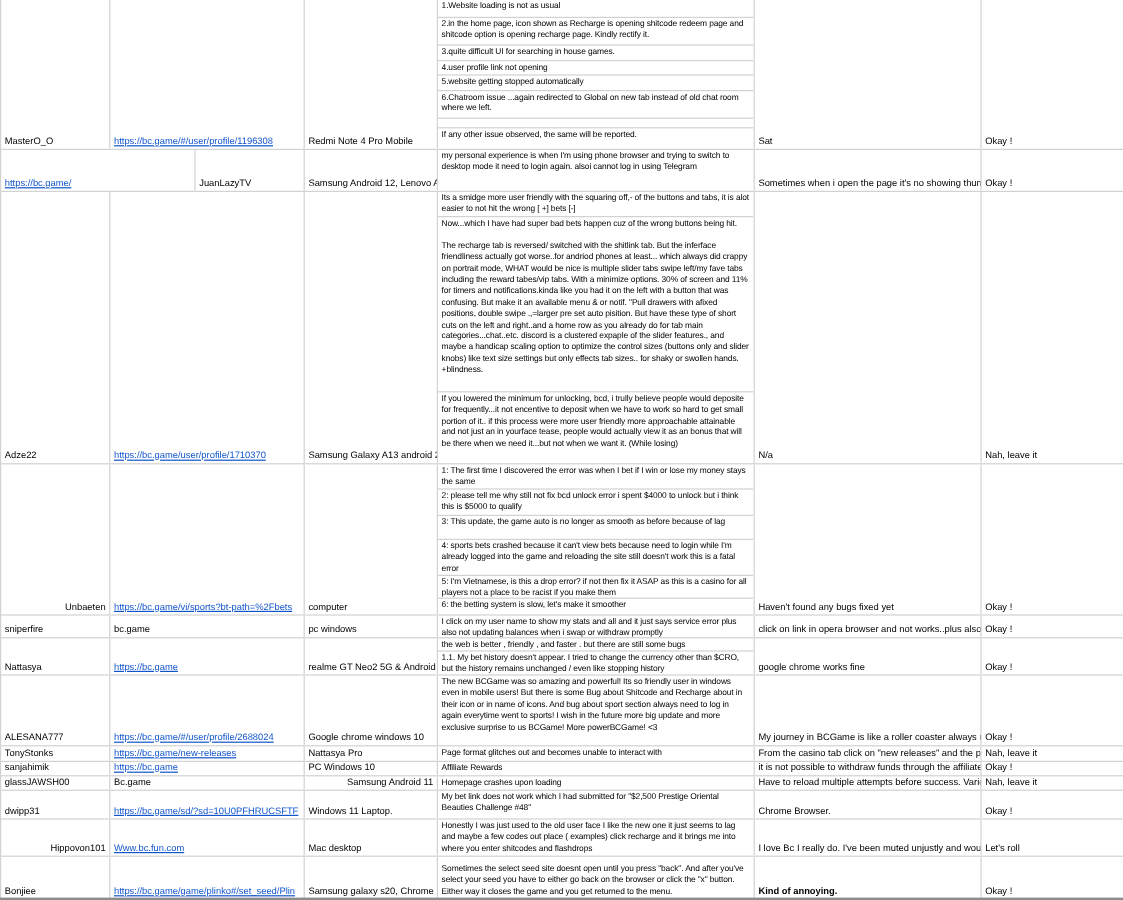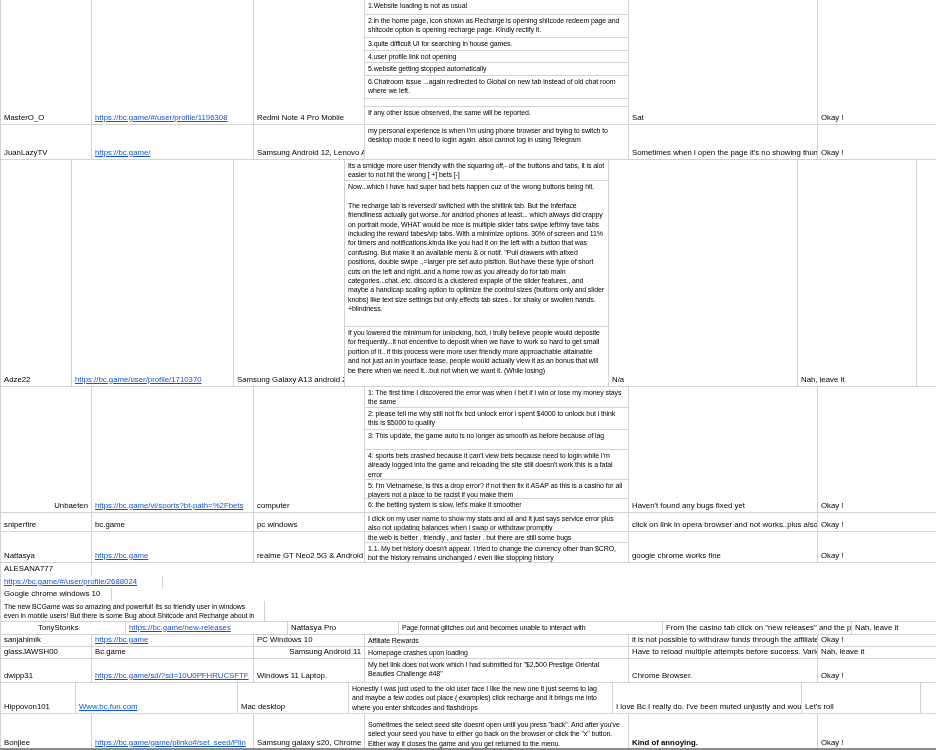--- a/index.html
+++ b/index.html
@@ -59,41 +59,41 @@
         <div class="sub" style="height: 18px;">If any other issue observed, the same will be reported.</div>
       </div>
       <div class="cell" style="width: 189px;">
         <span>Sat</span>
       </div>
       <div class="cell" style="width: 119px;">
         <span>Okay !</span>
       </div>
     </div>
     <div class="row" style="height: 35px;">
+      <div class="cell" style="width: 162px;">
+        <span class="link">https://bc.game/</span>
+      </div>
       <div class="cell" style="width: 91px;">
         <span>JuanLazyTV</span>
       </div>
-      <div class="cell" style="width: 162px;">
-        <span class="link">https://bc.game/</span>
-      </div>
       <div class="cell" style="width: 111px;">
         <span>Samsung Android 12, Lenovo A</span>
       </div>
       <div class="cell feedback" style="width: 264px;">
         <div class="sub" style="height: 35px;">my personal experience is when I'm using phone browser and trying to switch to desktop mode it need to login again. alsoi cannot log in using Telegram</div>
       </div>
       <div class="cell" style="width: 189px;">
         <span>Sometimes when i open the page it's no showing thumbn</span>
       </div>
       <div class="cell" style="width: 119px;">
         <span>Okay !</span>
       </div>
     </div>
     <div class="row" style="height: 227px;">
-      <div class="cell" style="width: 71px;">
+      <div class="cell" style="width: 91px;">
         <span>Adze22</span>
       </div>
       <div class="cell" style="width: 162px;">
         <span class="link">https://bc.game/user/profile/1710370</span>
       </div>
       <div class="cell" style="width: 111px;">
         <span>Samsung Galaxy A13 android 20</span>
       </div>
       <div class="cell feedback" style="width: 264px;">
         <div class="sub" style="height: 21px;">Its a smidge more user friendly with the squaring off,- of the buttons and tabs, it is alot easier to not hit the wrong [ +] bets [-]</div>
@@ -168,42 +168,42 @@
         <div class="sub" style="height: 11px;">the web is better , friendly , and faster . but there are still some bugs</div>
         <div class="sub" style="height: 20px;">1.1. My bet history doesn't appear. I tried to change the currency other than $CRO, but the history remains unchanged / even like stopping history</div>
       </div>
       <div class="cell" style="width: 189px;">
         <span>google chrome works fine</span>
       </div>
       <div class="cell" style="width: 119px;">
         <span>Okay !</span>
       </div>
     </div>
-    <div class="row" style="height: 59px; flex-direction: column;">
+    <div class="row" style="height: 59px;">
       <div class="cell" style="width: 91px;">
         <span>ALESANA777</span>
       </div>
       <div class="cell" style="width: 162px;">
         <span class="link">https://bc.game/#/user/profile/2688024</span>
       </div>
       <div class="cell" style="width: 111px;">
         <span>Google chrome windows 10</span>
       </div>
       <div class="cell feedback" style="width: 264px;">
         <div class="sub" style="height: 59px;">The new BCGame was so amazing and powerful! Its so friendly user in windows even in mobile users! But there is some Bug about Shitcode and Recharge about in their icon or in name of icons. And bug about sport section always need to log in again everytime went to sports! I wish in the future more big update and more exclusive surprise to us BCGame! More powerBCGame! &lt;3</div>
       </div>
       <div class="cell" style="width: 189px;">
         <span>My journey in BCGame is like a roller coaster always up ar</span>
       </div>
       <div class="cell" style="width: 119px;">
         <span>Okay !</span>
       </div>
     </div>
     <div class="row" style="height: 13px;">
-      <div class="cell" style="width: 91px; margin-left: 34px;">
+      <div class="cell" style="width: 91px;">
         <span>TonyStonks</span>
       </div>
       <div class="cell" style="width: 162px;">
         <span class="link">https://bc.game/new-releases</span>
       </div>
       <div class="cell" style="width: 111px;">
         <span>Nattasya Pro</span>
       </div>
       <div class="cell feedback" style="width: 264px;">
         <div class="sub" style="height: 13px;">Page format glitches out and becomes unable to interact with</div>
@@ -269,21 +269,21 @@
         <div class="sub" style="height: 24px;">My bet link does not work which I had submitted for "$2,500 Prestige Oriental Beauties Challenge #48"</div>
       </div>
       <div class="cell" style="width: 189px;">
         <span>Chrome Browser.</span>
       </div>
       <div class="cell" style="width: 119px;">
         <span>Okay !</span>
       </div>
     </div>
     <div class="row" style="height: 31px;">
-      <div class="cell" style="width: 75px;">
+      <div class="cell" style="width: 91px; justify-content: flex-end;">
         <span>Hippovon101</span>
       </div>
       <div class="cell" style="width: 162px;">
         <span class="link">Www.bc.fun.com</span>
       </div>
       <div class="cell" style="width: 111px;">
         <span>Mac desktop</span>
       </div>
       <div class="cell feedback" style="width: 264px;">
         <div class="sub" style="height: 31px;">Honestly I was just used to the old user face I like the new one it just seems to lag and maybe a few codes out place ( examples) click recharge and it brings me into where you enter shitcodes and flashdrops</div>

